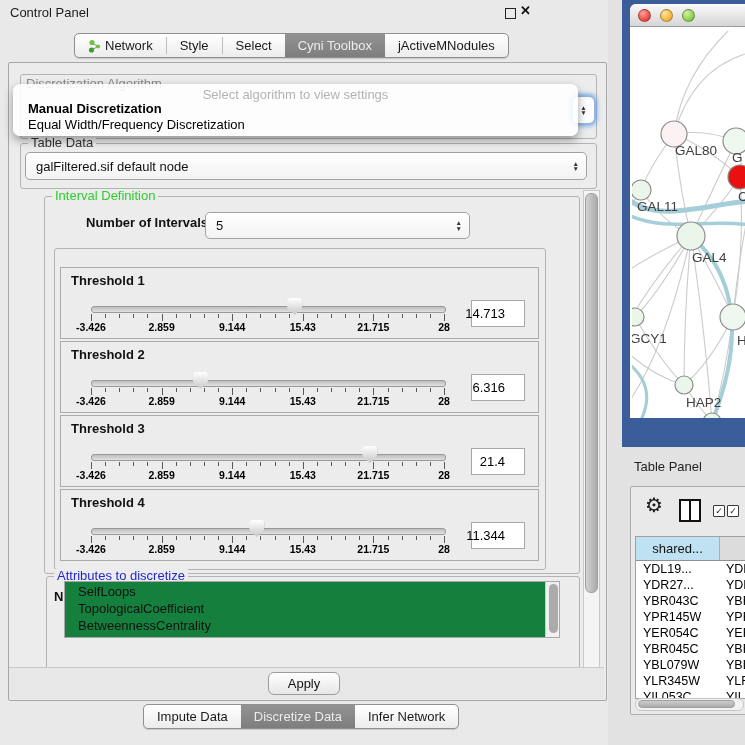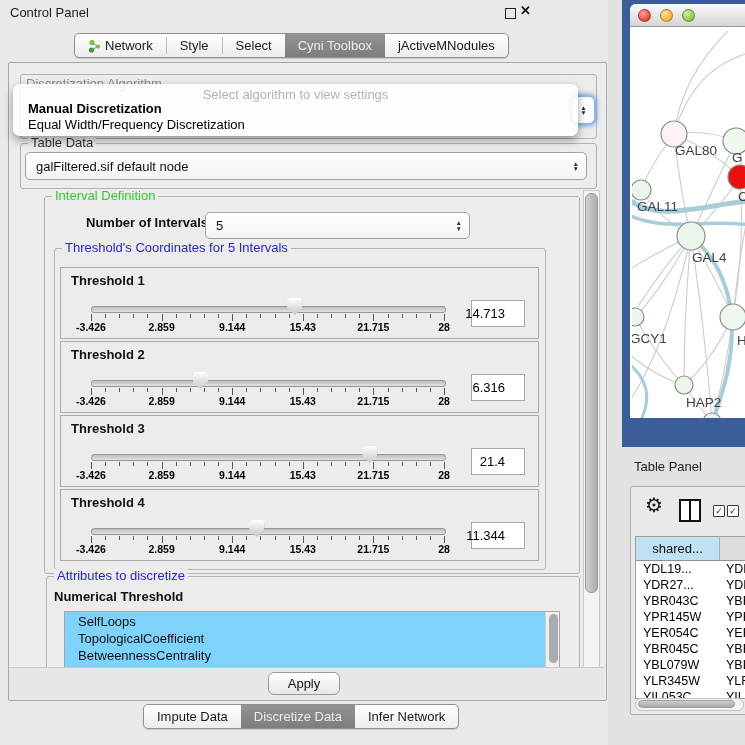--- a/index.html
+++ b/index.html
@@ -54,21 +54,21 @@
   .th-name{position:absolute;left:10px;top:5px;font-size:13px;font-weight:bold;color:#111;}
   .th-track{position:absolute;left:30px;top:38px;width:353px;height:5px;border-radius:3px;background:linear-gradient(#bdbdbd,#e2e2e2);border:1px solid #999;}
   .th-thumb{position:absolute;top:30px;width:15px;height:17px;background:linear-gradient(#ffffff,#c7c7c7);clip-path:polygon(0 14%,14% 0,86% 0,100% 14%,100% 58%,50% 100%,0 58%);filter:drop-shadow(0 0 1px #777);}
   .th-tick{position:absolute;width:1px;background:#5a5a5a;}
   .th-ticklabel{position:absolute;top:53px;font-size:10.5px;font-weight:600;color:#000;transform:translateX(-50%);white-space:nowrap;}
   .th-val{position:absolute;left:410px;top:32px;width:54px;height:27px;background:#fff;border:1px solid #a8a8a8;font-size:13px;color:#000;display:flex;align-items:center;justify-content:flex-end;padding-right:19px;box-sizing:border-box;}
   
   #attr-group{left:46px;top:576px;width:532px;height:120px;}
   #attr-label{left:54px;top:569px;}
   #attr-sublabel{left:54px;top:589px;font-size:13px;font-weight:bold;color:#111;}
-  #attr-list{left:64px;top:611px;width:494px;height:55px;background:#7dd3fc;border:1px solid #a8a8a8;overflow:hidden;}
+  #attr-list{left:64px;top:581px;width:494px;height:55px;background:#15803d;border:1px solid #a8a8a8;overflow:hidden;}
   .attr-item{position:absolute;left:13px;font-size:13px;color:#111;white-space:nowrap;}
   #attr-scroll-track{position:absolute;right:0;top:0;width:13px;height:100%;background:#f0f0f0;border-left:1px solid #ccc;}
   #attr-scroll-thumb{position:absolute;right:1.5px;top:2px;width:9px;height:49px;border-radius:5px;background:#ababab;}
   
   #apply-row{left:9px;top:667px;width:595px;height:31px;background:#e7e7e7;border-top:1px solid #c9c9c9;}
   #apply-btn{left:268px;top:672px;width:70px;height:21px;border:1px solid #9b9b9b;border-radius:6px;background:linear-gradient(#ffffff,#e6e6e6);font-size:13px;color:#111;display:flex;align-items:center;justify-content:center;}
   
   #net-frame{left:622px;top:0;width:123px;height:447px;background:#3b5e9b;}
   #net-window{left:630px;top:4px;width:115px;height:414px;background:#fff;border-top-left-radius:6px;overflow:hidden;}
   #net-titlebar{height:22px;background:linear-gradient(#fafafa,#d5d5d5);border-bottom:1px solid #9a9a9a;display:flex;align-items:center;padding-left:8px;gap:9px;}
@@ -165,21 +165,20 @@
   <div class="abs group-label green" id="interval-label">Interval Definition</div>
   <div class="abs" id="numint-label">Number of Intervals</div>
   <div class="abs combo" id="numint-combo">
     <span class="txt">5</span>
     <span class="stepper">
         <span>▲</span>
         <span>▼</span>
       </span>
   </div>
   <div class="abs group" id="thr-group"></div>
-  <div class="abs group-label blue" id="thr-label">Threshold's Coordinates for 5 Intervals</div>
   <div id="thr-container">
       <div class="th-box abs" style="top: 267px;">
         <div class="th-name">Threshold 1</div>
         <div class="th-track"></div>
         <div class="th-tick" style="left: 30px; top: 46px; height: 6.5px;"></div>
         <div class="th-tick" style="left: 44.12px; top: 46px; height: 4px;"></div>
         <div class="th-tick" style="left: 58.24px; top: 46px; height: 4px;"></div>
         <div class="th-tick" style="left: 72.36px; top: 46px; height: 4px;"></div>
         <div class="th-tick" style="left: 86.48px; top: 46px; height: 4px;"></div>
         <div class="th-tick" style="left: 100.6px; top: 46px; height: 6.5px;"></div>

